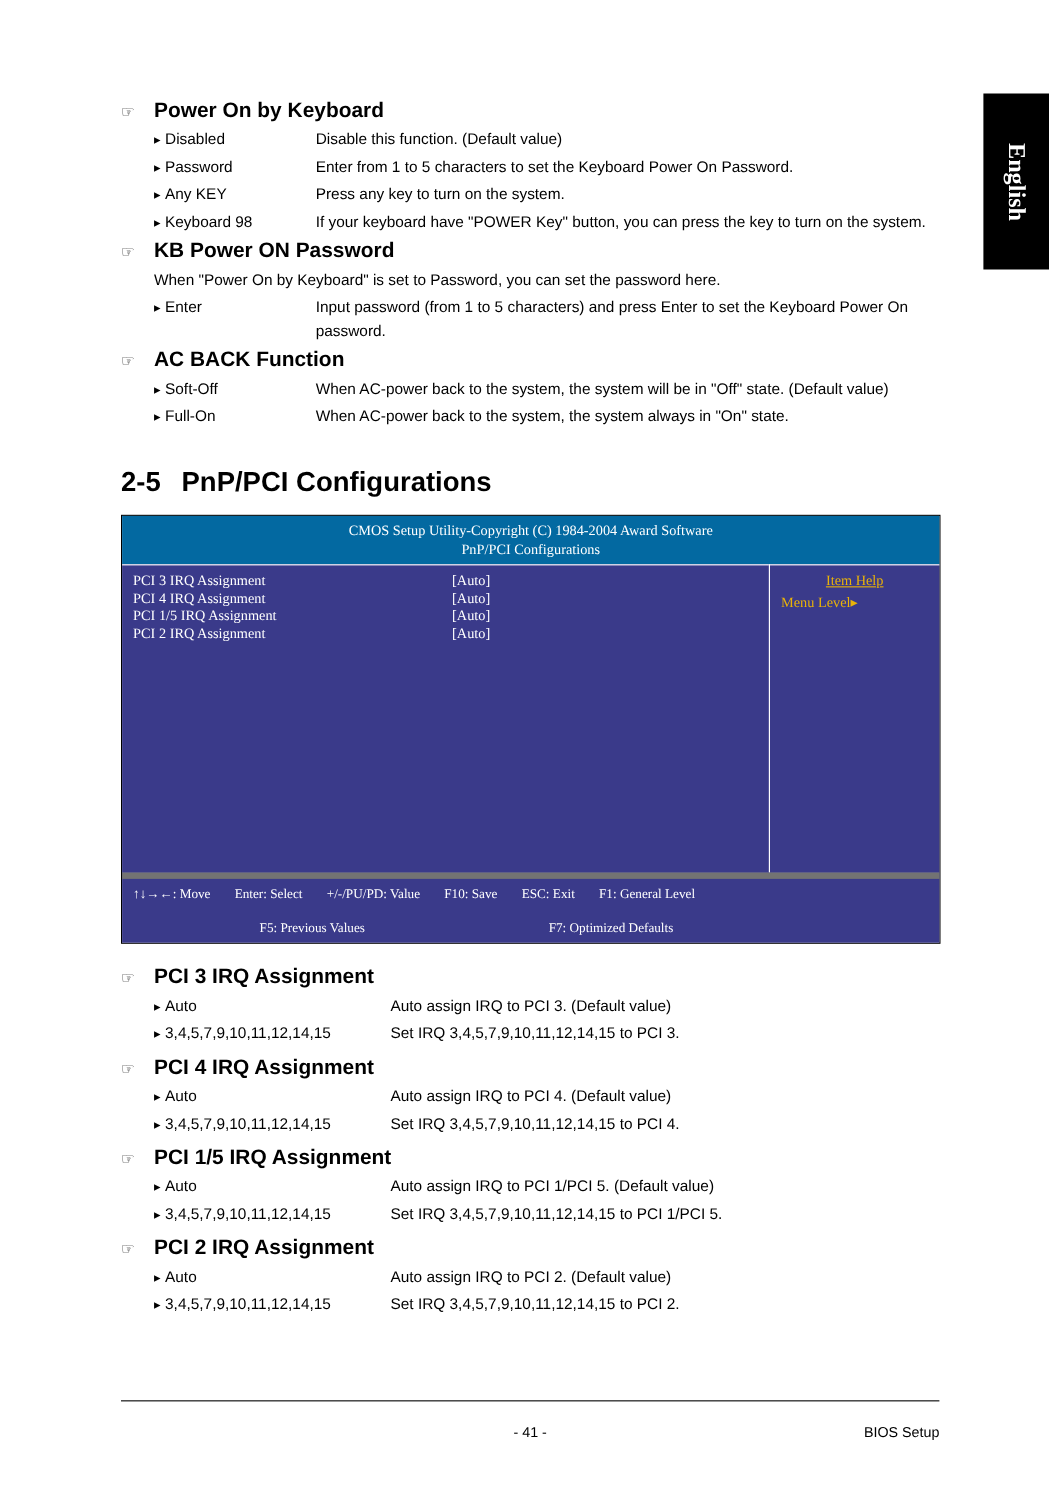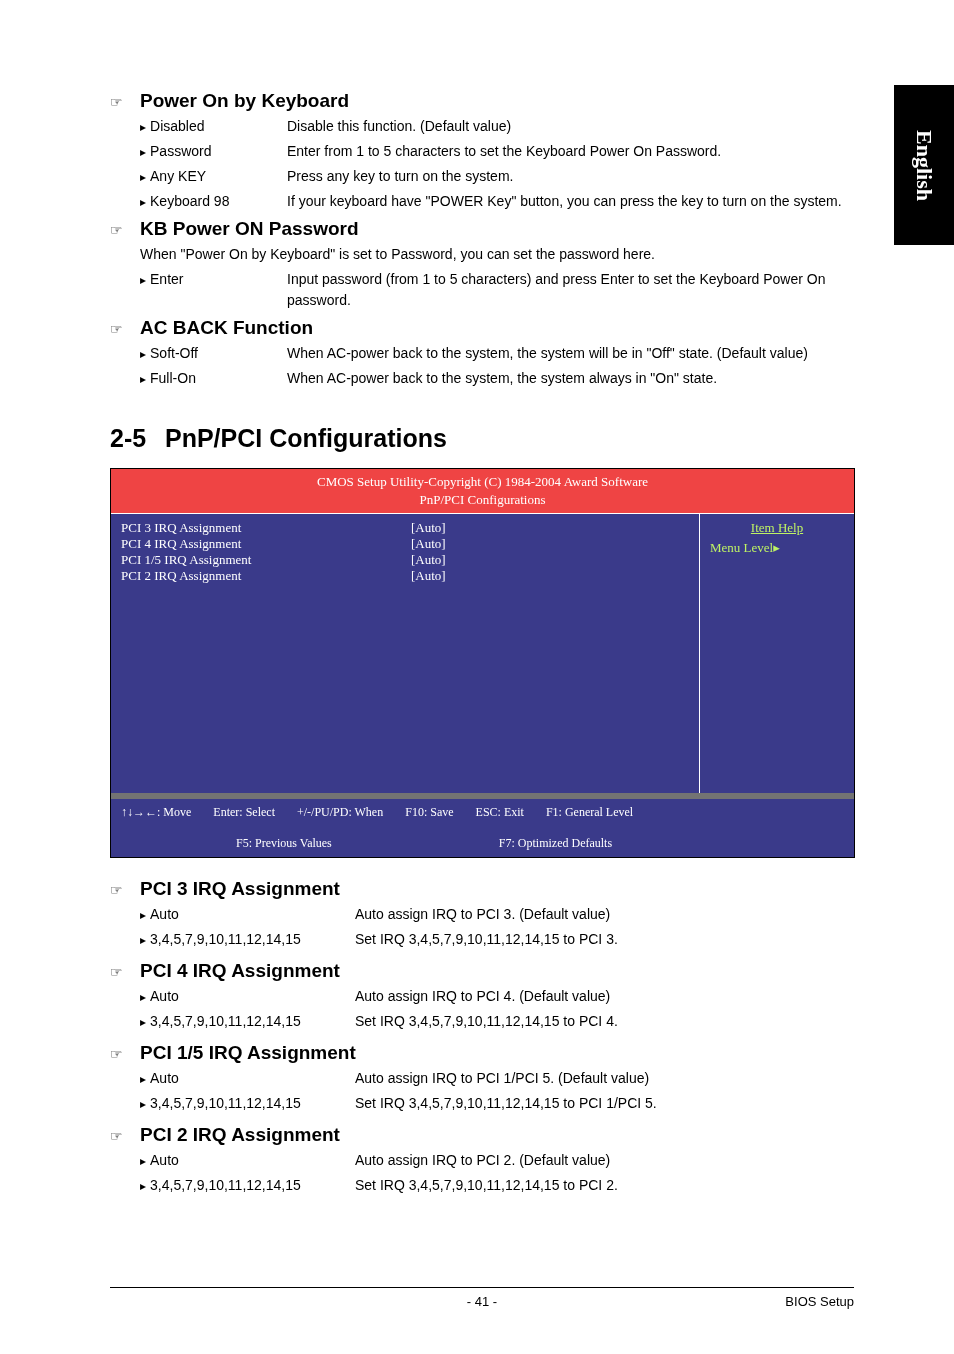--- a/index.html
+++ b/index.html
@@ -42,41 +42,41 @@
   .note-line { margin-left: 30px; margin-bottom: 4px; line-height: 1.5; }
   .section-title { font-size: 25px; font-weight: bold; margin: 35px 0 15px 0; font-family: Arial, sans-serif; }
   .section-num { display: inline-block; width: 55px; }
   .bios-box {
     border: 1px solid #000;
     margin: 0 0 20px 0;
     font-family: "Times New Roman", serif;
     font-size: 13px;
   }
   .bios-header {
-    background: #ef4444;
+    background: #0369a1;
     color: #fff;
     text-align: center;
     padding: 4px 0;
     font-size: 13px;
     line-height: 1.4;
   }
   .bios-body { display: flex; height: 280px; }
   .bios-left {
     flex: 1;
     background: #3a3a8a;
     color: #fff;
     padding: 6px 10px;
     border-top: 1px solid #fff;
   }
   .bios-row { display: flex; }
   .bios-label { width: 290px; }
   .bios-right {
     width: 155px;
     background: #3a3a8a;
-    color: #bef264;
+    color: #eab308;
     border-left: 1px solid #fff;
     border-top: 1px solid #fff;
     padding: 6px 10px;
   }
   .bios-right .ih { text-decoration: underline; text-align: center; margin-bottom: 4px; }
   .bios-footer {
     background: #3a3a8a;
     color: #fff;
     border-top: 6px solid #737373;
     padding: 6px 10px;
@@ -89,21 +89,21 @@
   .bios-footer .row2 span:first-child { margin-left: 115px; }
   .assign-block { margin-bottom: 10px; }
   .assign-row { display: flex; margin-left: 30px; margin-bottom: 4px; line-height: 1.5; }
   .assign-opt { width: 215px; flex-shrink: 0; display: flex; align-items: baseline; }
   .page-footer {
     position: absolute;
     bottom: 45px;
     left: 110px;
     right: 100px;
     border-top: 1px solid #000;
-    padding-top: 6px;
+    padding-top: 20px;
     display: flex;
     justify-content: space-between;
     font-size: 13px;
   }
   .page-footer .pn { position: absolute; left: 50%; transform: translateX(-50%); }
 </style>
 </head>
 <body>
 
 <div class="side-tab">English</div>
@@ -210,21 +210,21 @@
           </div>
       </div>
       <div class="bios-right">
         <div class="ih">Item Help</div>
         <div><span>Menu Level</span><span>▸</span></div>
       </div>
     </div>
     <div class="bios-footer">
       <span>↑↓→←: Move</span>
       <span>Enter: Select</span>
-      <span>+/-/PU/PD: When</span>
+      <span>+/-/PU/PD: Value</span>
       <span>F10: Save</span>
       <span>ESC: Exit</span>
       <span>F1: General Level</span>
       <div class="row2">
         <span>F5: Previous Values</span>
         <span style="margin-left:145px">F7: Optimized Defaults</span>
       </div>
     </div>
   </div>
 

